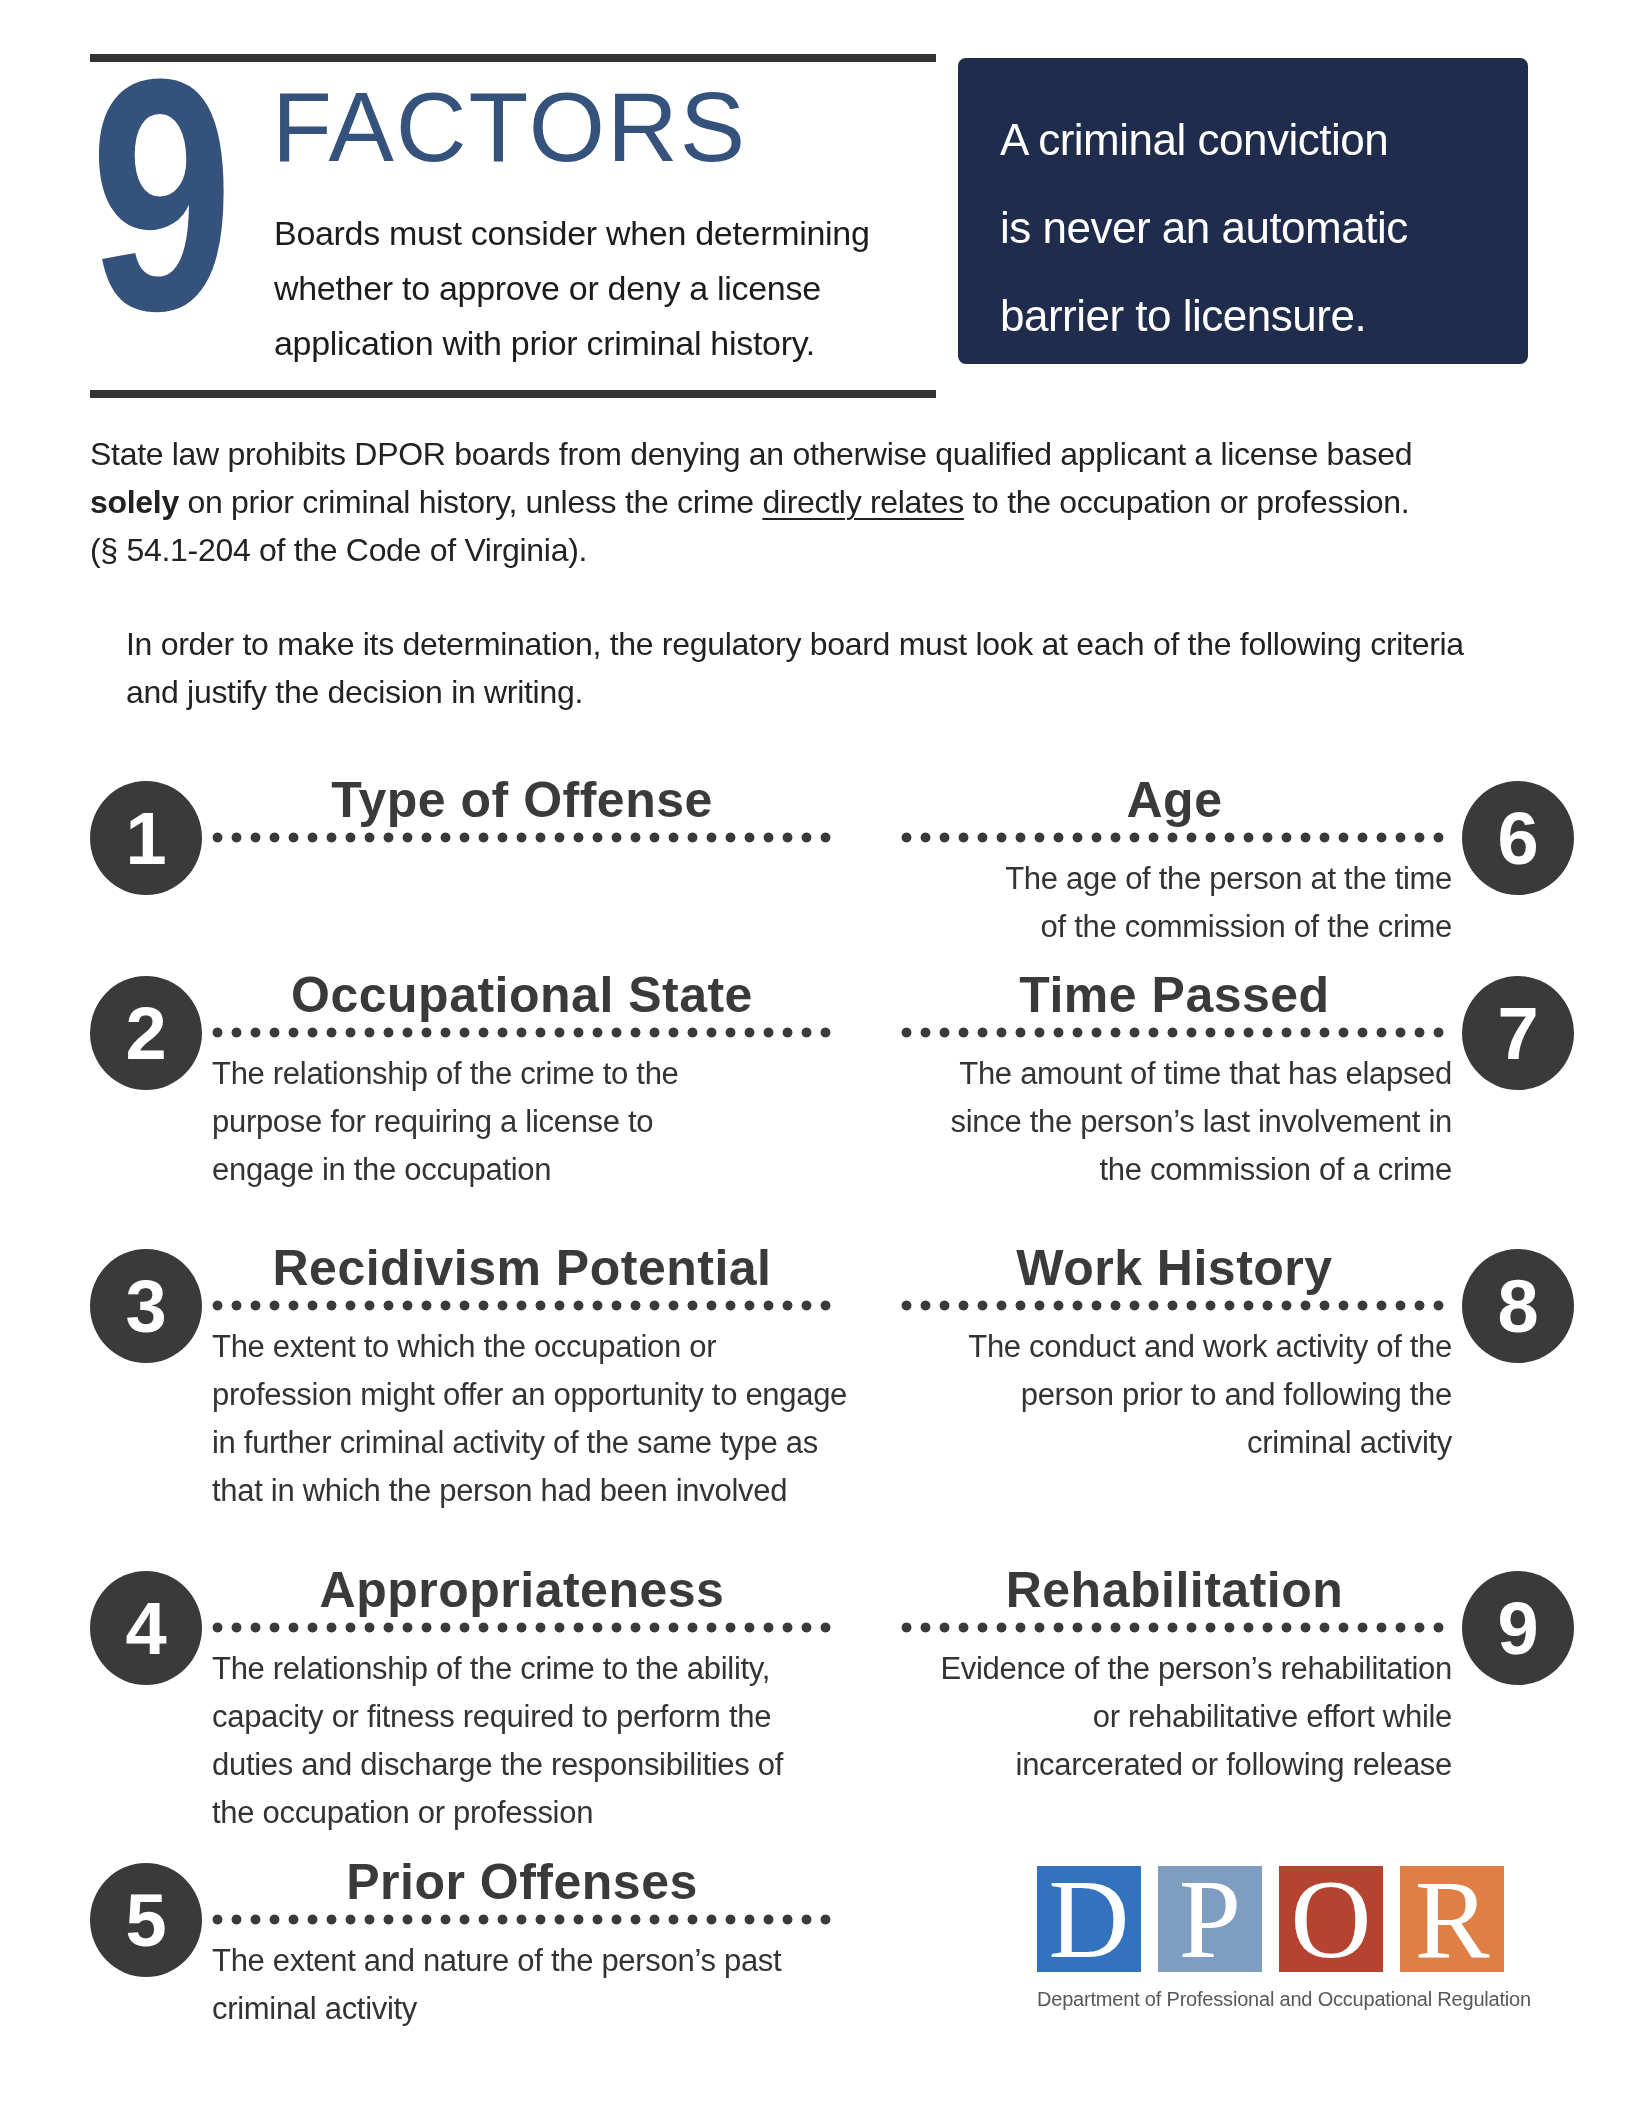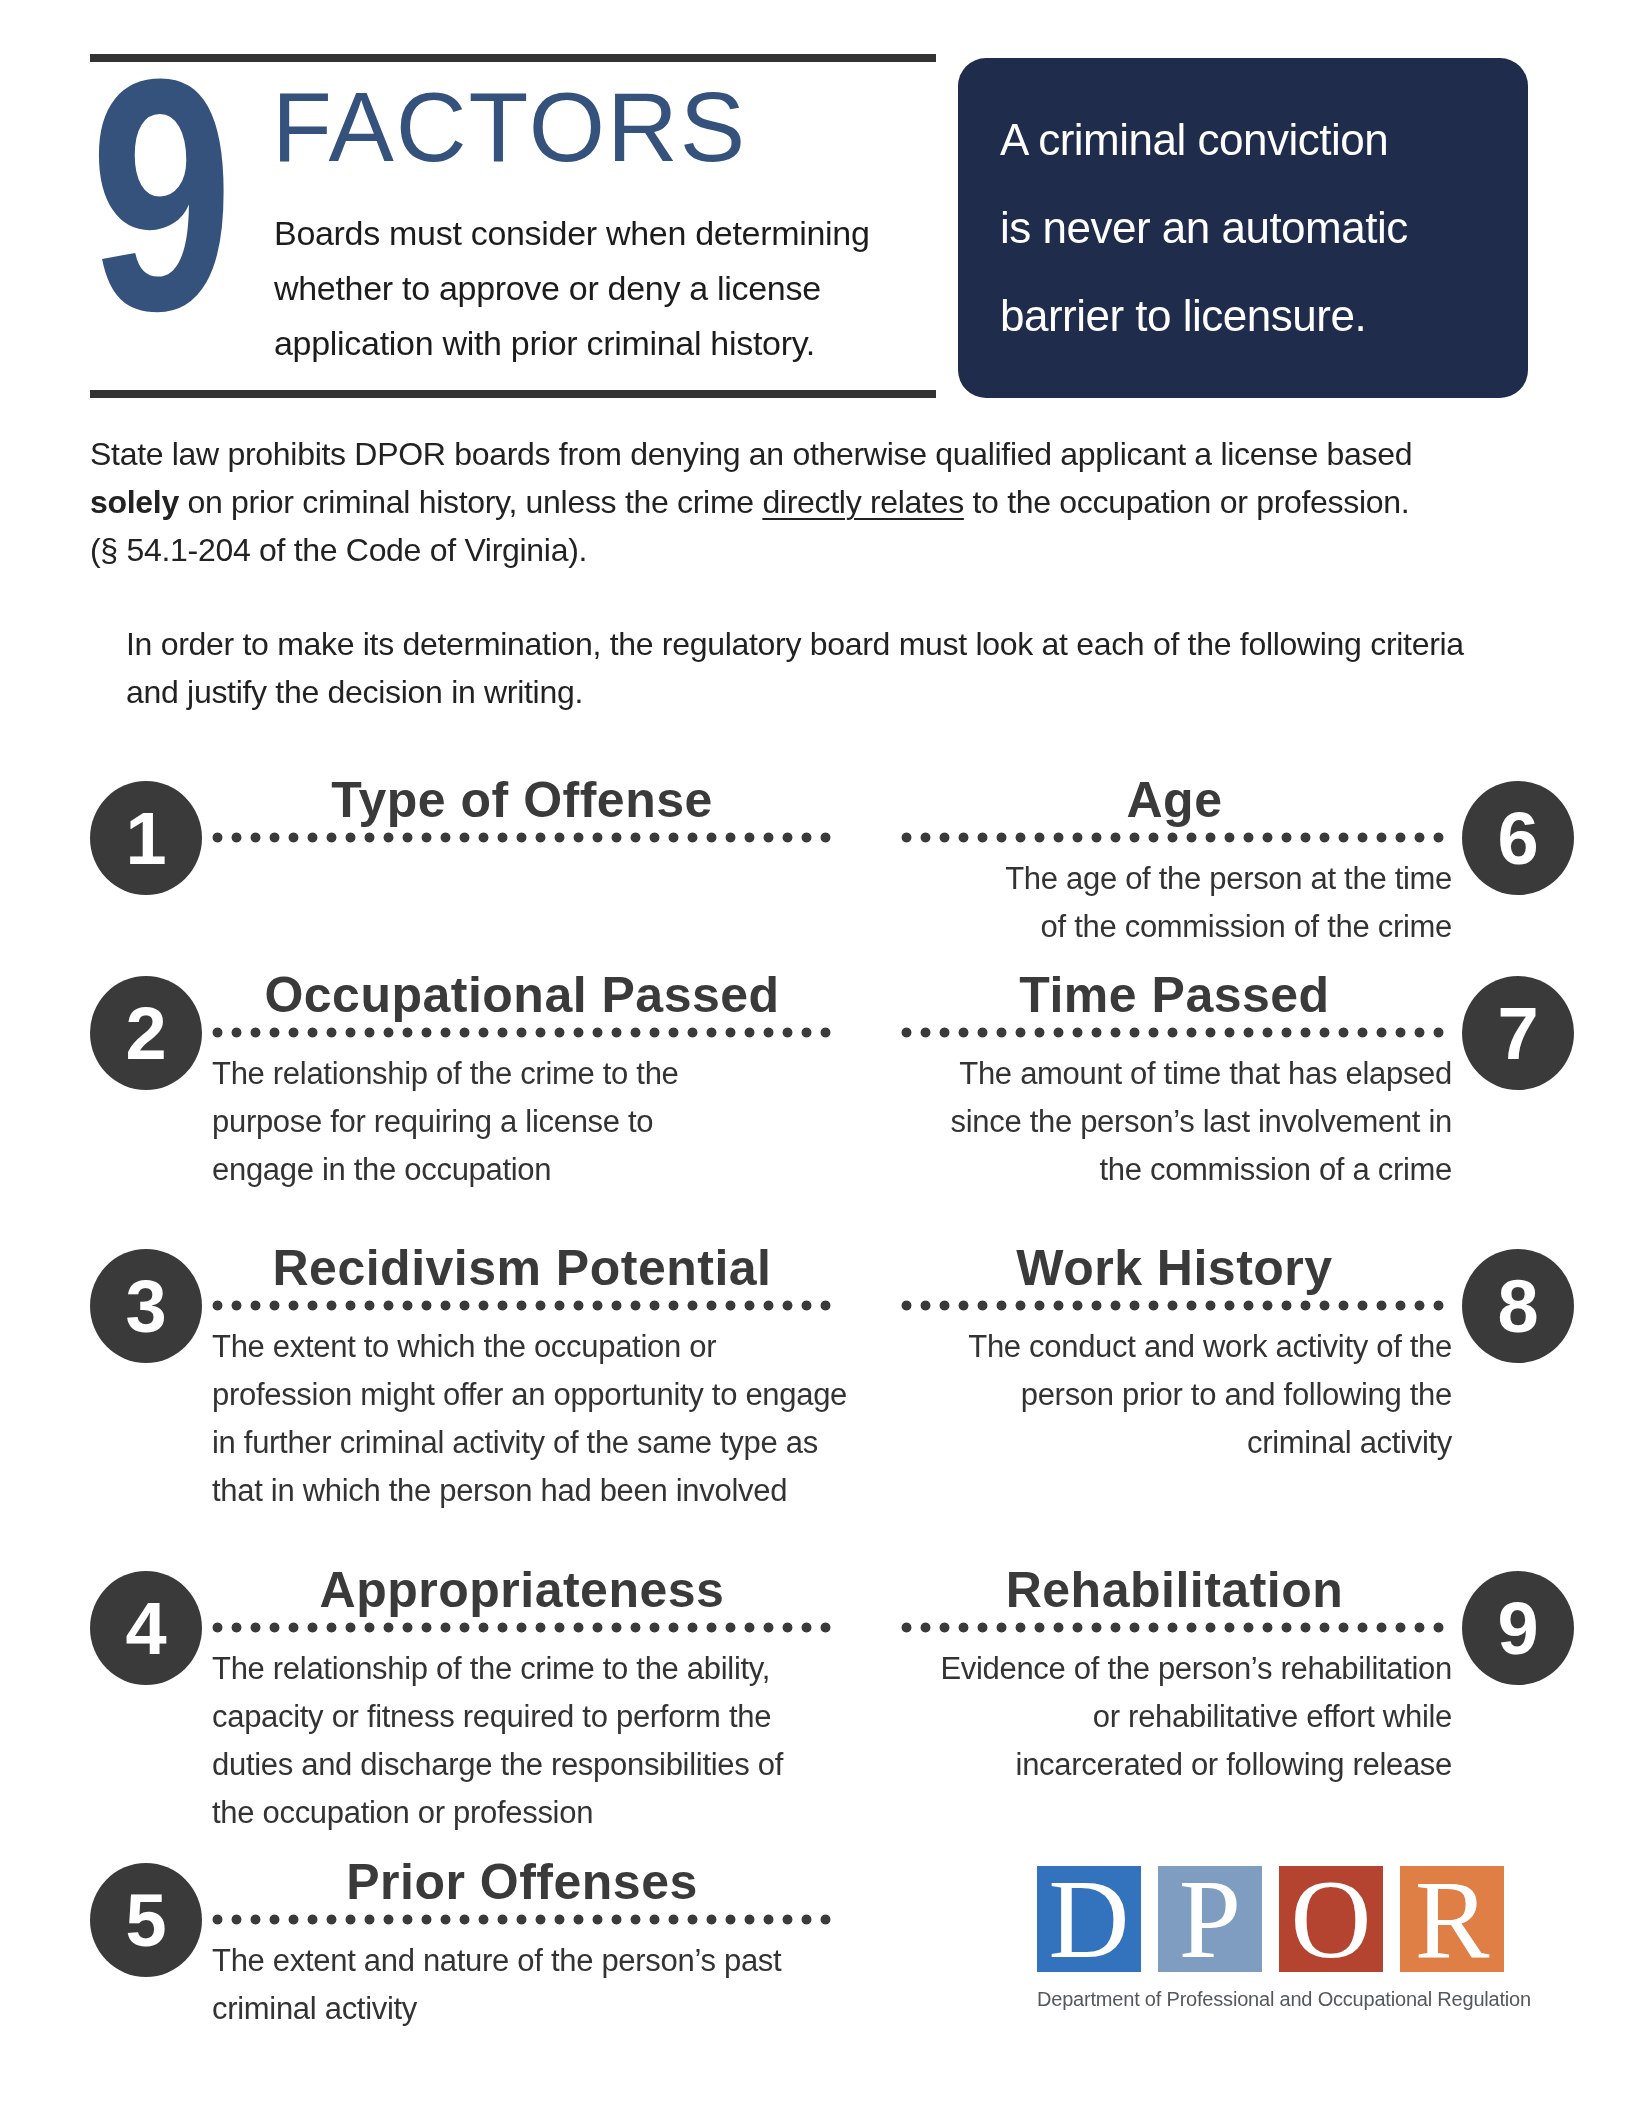--- a/index.html
+++ b/index.html
@@ -29,22 +29,22 @@
     font-size:98px;line-height:1;font-weight:normal;
     color:#35527c;letter-spacing:2px;
   }
   .subtitle{
     position:absolute;left:184px;top:206px;
     font-size:34px;line-height:55px;color:#1c1c1c;
     white-space:pre-line;letter-spacing:-0.3px;
   }
   .callout{
     position:absolute;right:46px;top:58px;
-    width:570px;height:340px;box-sizing:border-box;
-    background:#1f2c4c;border-radius:28px;
+    width:570px;height:306px;box-sizing:border-box;
+    background:#1f2c4c;border-radius:8px;
     padding:38px 40px 0 42px;
     color:#ffffff;font-size:44px;line-height:88px;
     letter-spacing:-0.5px;white-space:pre-line;
   }
 
   
   .para{
     font-size:32px;line-height:48px;letter-spacing:-0.3px;
     color:#222222;white-space:pre-line;
   }
@@ -149,21 +149,21 @@
 of the commission of the crime</div>
           </div>
           <div class="badge">6</div>
         </div>
       </div>
 
       <div class="frow r2">
         <div class="factor left">
           <div class="badge">2</div>
           <div class="fbody">
-            <div class="ftitle">Occupational Passed</div>
+            <div class="ftitle">Occupational State</div>
             <div class="dots"></div>
             <div class="fdesc">The relationship of the crime to the
 purpose for requiring a license to
 engage in the occupation</div>
           </div>
         </div>
         <div class="factor right">
           <div class="fbody">
             <div class="ftitle">Time Passed</div>
             <div class="dots"></div>

